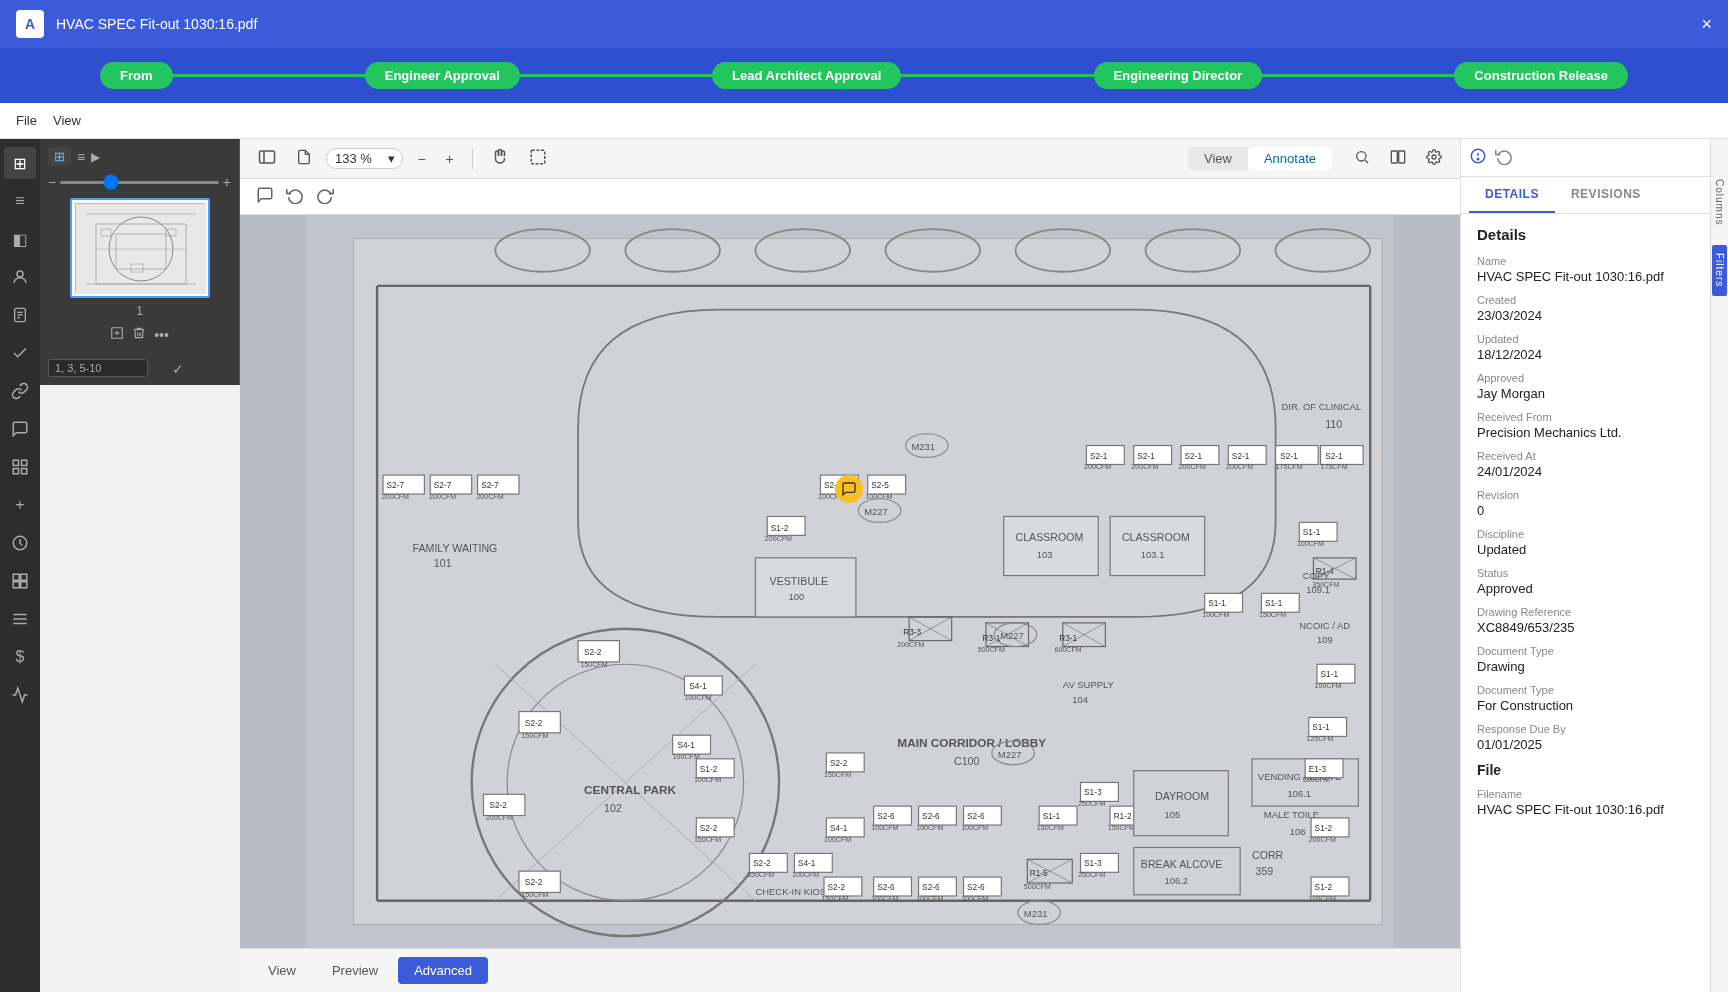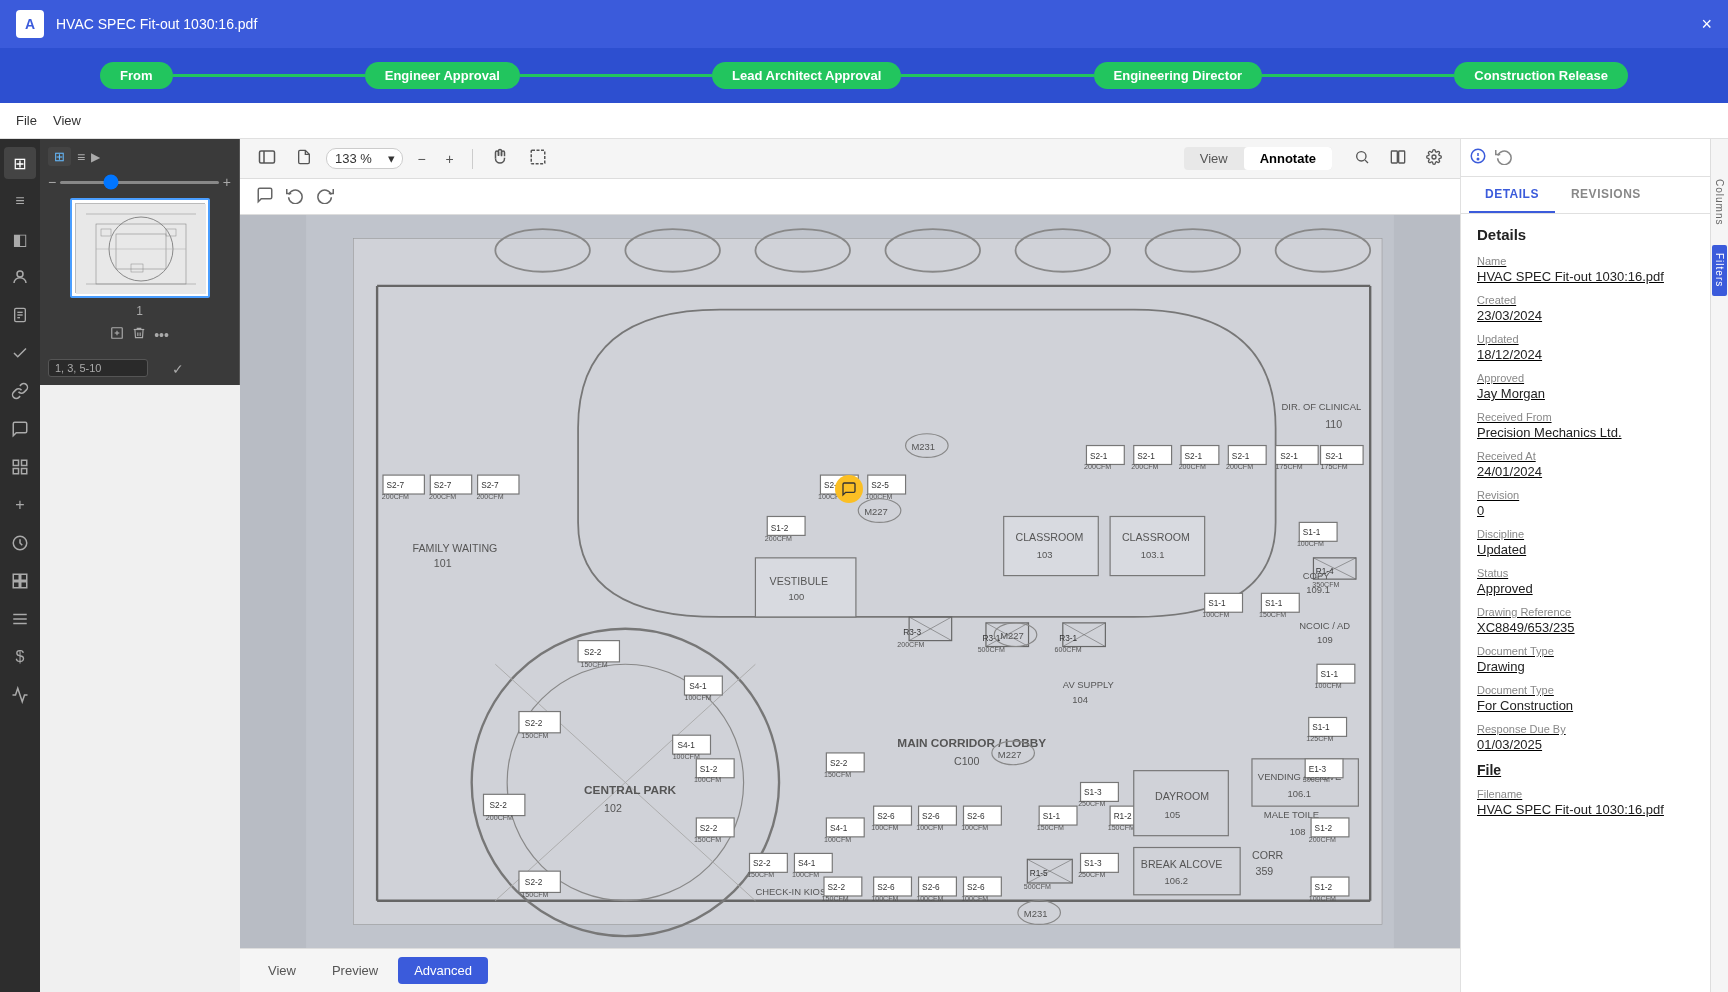--- a/index.html
+++ b/index.html
@@ -128,21 +128,21 @@
     .view-annotate {
       display: flex;
       background: #e8e8e8;
       border-radius: 4px;
       overflow: hidden;
       margin-left: auto;
     }
     .view-tab {
       padding: 4px 16px; font-size: 13px; cursor: pointer; color: #555;
     }
-    .view-tab.active { background: white; color: #000000; border-radius: 4px; font-weight: bold; }
+    .view-tab.active { background: white; color: #0369a1; border-radius: 4px; }
     .toolbar-right { display: flex; gap: 8px; align-items: center; margin-left: 8px; }
     .doc-canvas {
       flex: 1;
       background: #9ca3af;
       position: relative;
       overflow: hidden;
     }
     .doc-bottom-bar {
       background: #f5f5f5;
       border-top: 1px solid #ddd;
@@ -174,21 +174,21 @@
       padding: 0 8px;
     }
     .right-tab {
       padding: 10px 16px; font-size: 12px; cursor: pointer;
       color: #888; border-bottom: 2px solid transparent;
       text-transform: uppercase; font-weight: 600; letter-spacing: 0.5px;
     }
     .right-tab.active { color: #3b5bdb; border-bottom-color: #3b5bdb; }
     .right-panel-content { padding: 12px 16px; overflow-y: auto; }
     .details-title { font-size: 15px; font-weight: 600; color: #222; margin-bottom: 12px; }
-    .detail-field { margin-bottom: 10px; text-decoration: underline; }
+    .detail-field { margin-bottom: 10px; }
     .detail-label { font-size: 11px; color: #888; margin-bottom: 2px; }
     .detail-value { font-size: 13px; color: #222; font-weight: 400; }
 
     
     .far-right-strip {
       width: 18px;
       background: #f5f5f5;
       border-left: 1px solid #ddd;
       display: flex;
       flex-direction: column;
@@ -917,21 +917,21 @@
       <div class="detail-field">
         <div class="detail-label">Document Type</div>
         <div class="detail-value">Drawing</div>
       </div>
       <div class="detail-field">
         <div class="detail-label">Document Type</div>
         <div class="detail-value">For Construction</div>
       </div>
       <div class="detail-field">
         <div class="detail-label">Response Due By</div>
-        <div class="detail-value">01/03/2025</div>
+        <div class="detail-value">01/01/2025</div>
       </div>
       <div class="detail-field">
         <div class="detail-label" style="font-size: 14px; font-weight: 600; color: rgb(34, 34, 34); margin-top: 6px;">File</div>
       </div>
       <div class="detail-field">
         <div class="detail-label">Filename</div>
         <div class="detail-value">HVAC SPEC Fit-out 1030:16.pdf</div>
       </div>
     </div>
   </div>

